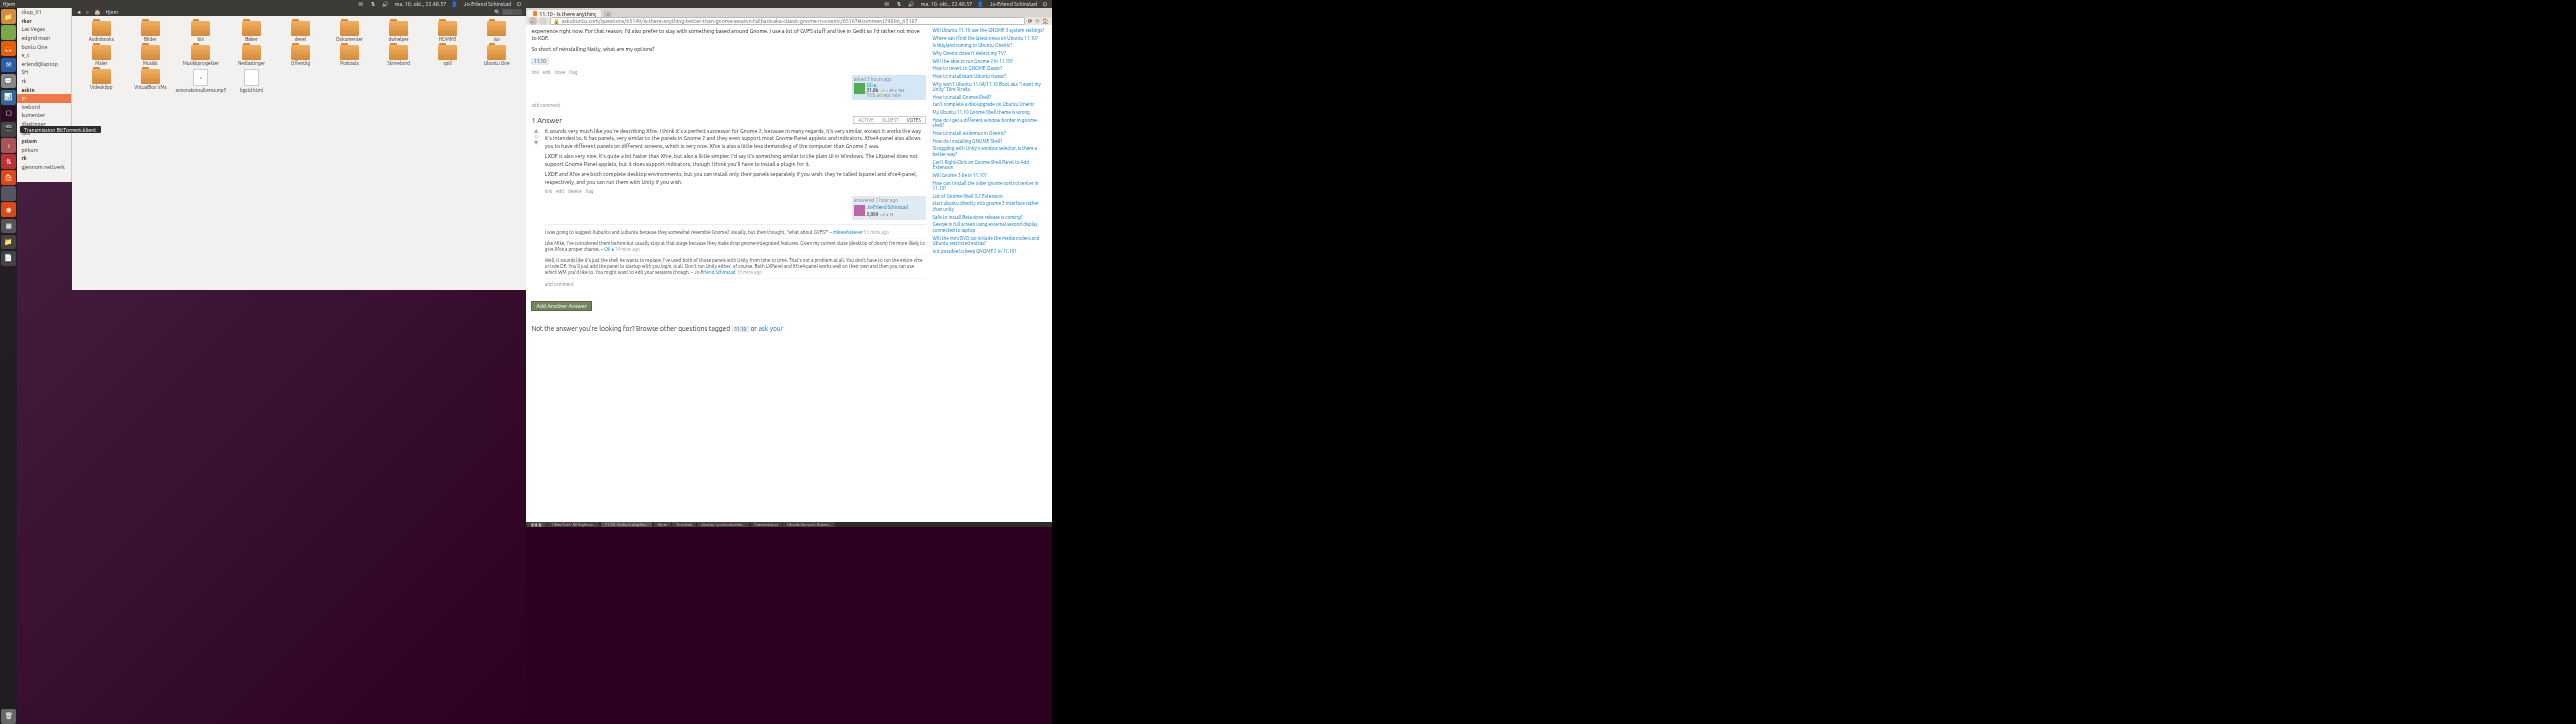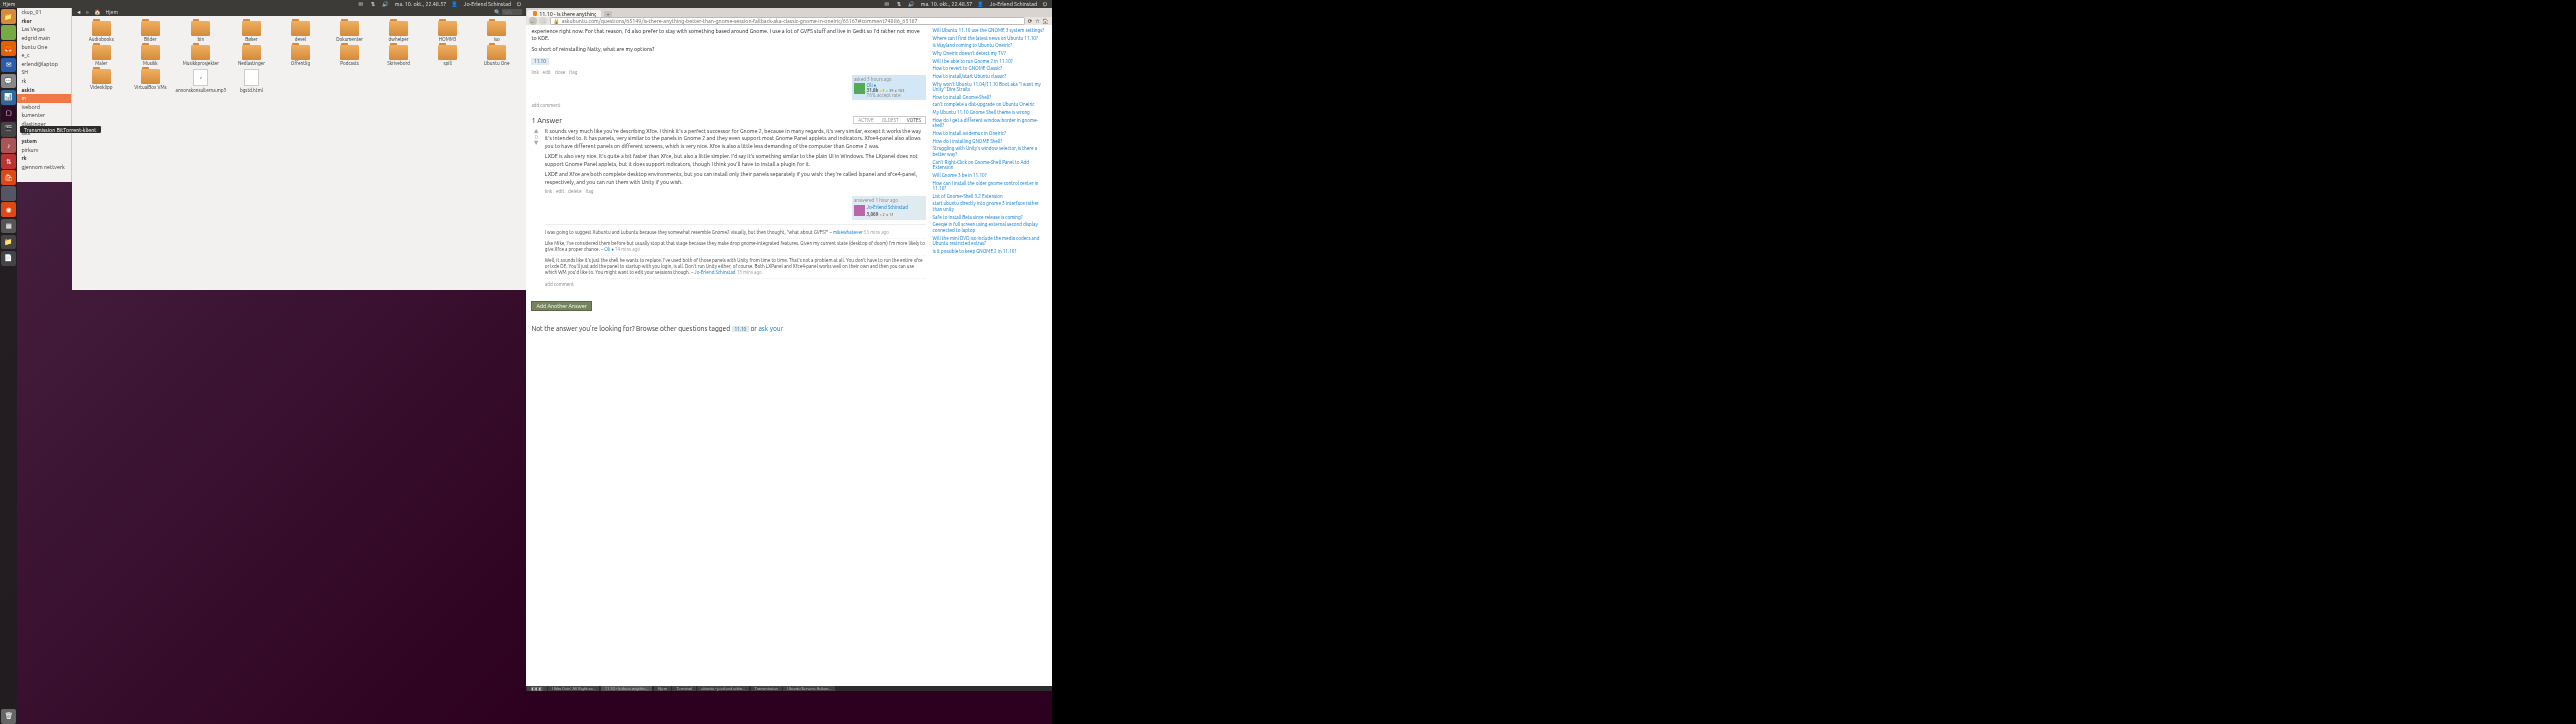--- a/index.html
+++ b/index.html
@@ -1,20 +1,20 @@
 <!DOCTYPE html>
 <html style="font-size:10.7px"><head>
 <meta charset="utf-8">
 <style>
 * { margin: 0; padding: 0; box-sizing: border-box; font-family: Ubuntu, "Segoe UI", sans-serif; }
 body { width: 2576px; height: 725px; background: #2c001e; display: flex; overflow: hidden; }
 
 
 .monitor-left { width: 526px; height: 725px; position: relative; background: linear-gradient(135deg, #4a2545, #2c001e); }
-.monitor-right { width: 526px; height: 691px; position: relative; background: linear-gradient(135deg, #4a2545, #2c001e); }
+.monitor-right { width: 526px; height: 527px; position: relative; background: linear-gradient(135deg, #4a2545, #2c001e); }
 .spacer { flex: 1; background: #000; }
 
 
 .top-panel { height: 8px; background: #3c3b37; display: flex; align-items: center; padding: 0 2.7px; color: #e6e6e6; font-size: 5.4px; position: relative; z-index: 100; }
 .top-panel .right { margin-left: auto; display: flex; gap: 5.4px; align-items: center; }
 .top-panel .icon { width: 6.7px; height: 6.7px; display: inline-block; }
 
 
 .launcher { position: absolute; left: 0; top: 8px; width: 17.4px; background: rgba(30,30,30,0.85); height: calc(100% - 8px); display: flex; flex-direction: column; gap: 1.3px; padding: 1.3px; z-index: 50; }
 .launcher-item { width: 14.8px; height: 14.8px; border-radius: 2px; background: #555; display: flex; align-items: center; justify-content: center; font-size: 6.7px; color: #fff; }

